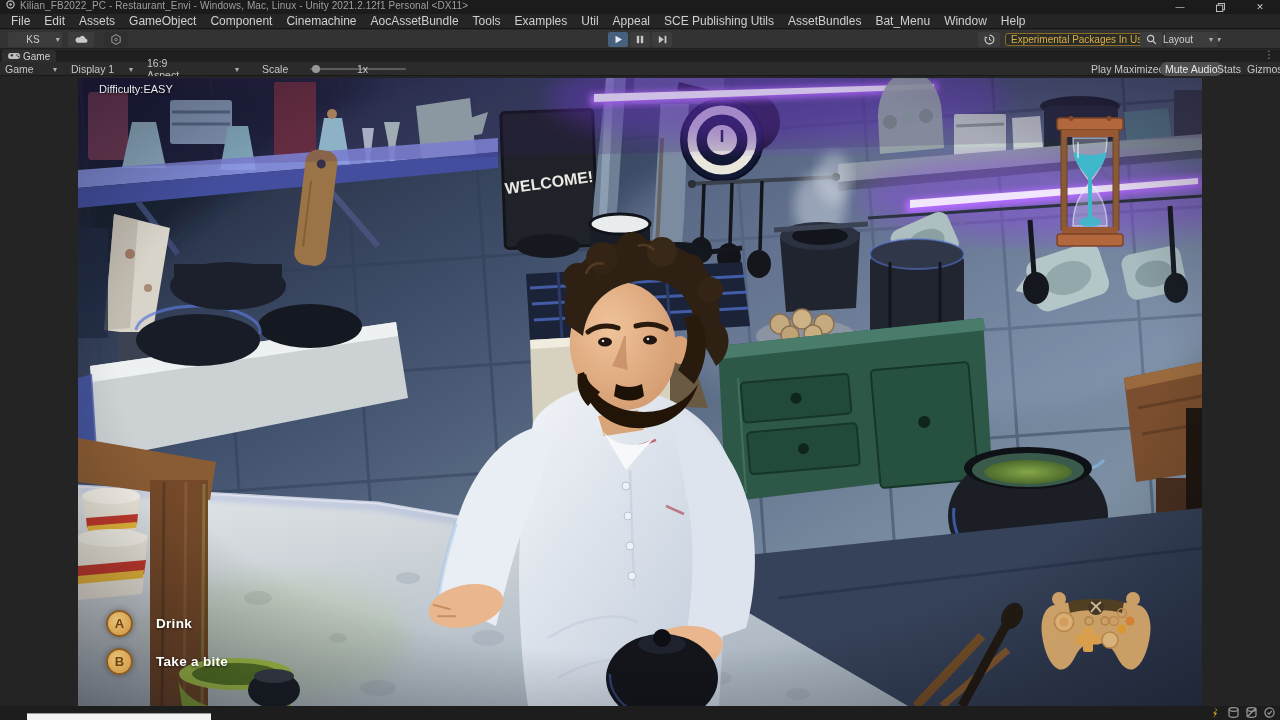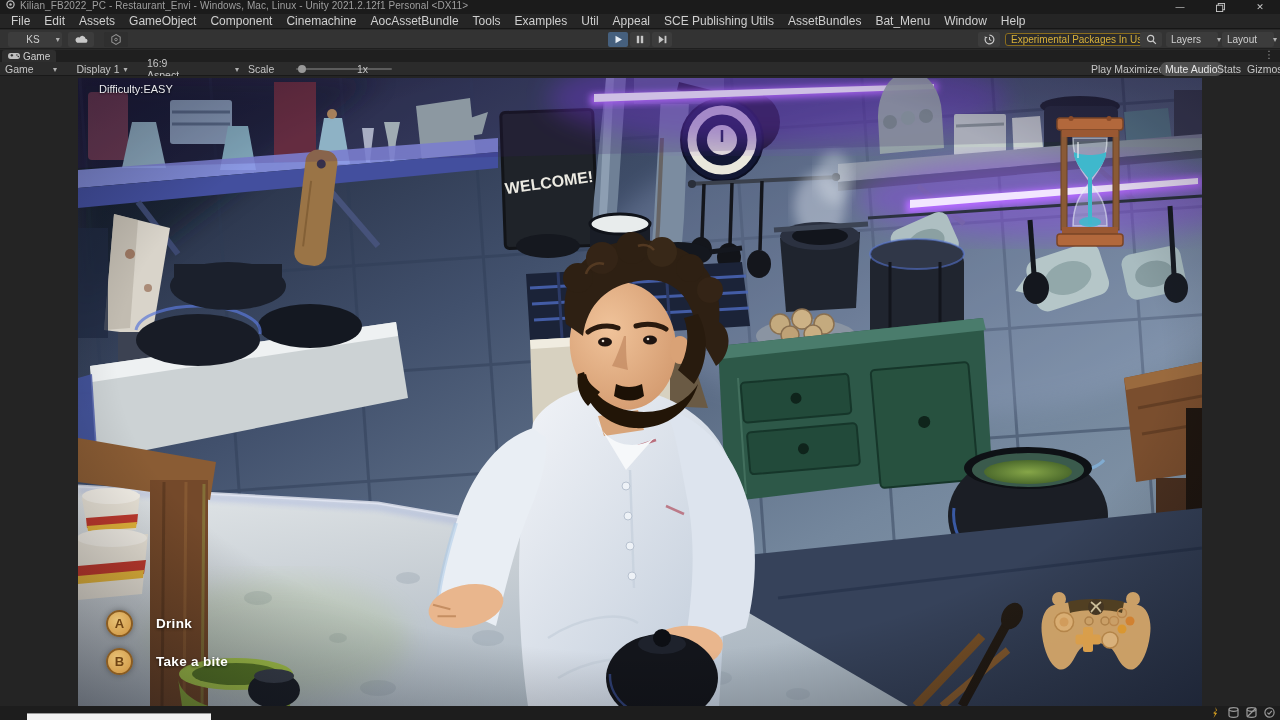--- a/index.html
+++ b/index.html
@@ -155,21 +155,21 @@
     <div class="tb-btn" style="left:1140px; width:22px;">
       <svg width="11" height="11" viewBox="0 0 12 12">
           <circle cx="5" cy="5" r="3.4" fill="none" stroke="#c9c9c9" stroke-width="1.3"></circle>
           <line x1="7.6" y1="7.6" x2="10.8" y2="10.8" stroke="#c9c9c9" stroke-width="1.3"></line>
         </svg>
     </div>
     <div class="tb-btn" style="left:1166px; width:52px; justify-content:space-between;">
       <span>Layers</span>
       <span class="tb-caret">▾</span>
     </div>
-    <div class="tb-btn" style="left:1222px; width:52px; justify-content:flex-start;">
+    <div class="tb-btn" style="left:1166px; width:52px; justify-content:flex-end;">
       <span>Layout</span>
       <span class="tb-caret">▾</span>
     </div>
   </div>
 
   <div class="tabstrip">
     <div class="tab">
       <svg width="12" height="8" viewBox="0 0 14 9">
           <path d="M3,1 h8 a3,3.5 0 0 1 0,7 h-8 a3,3.5 0 0 1 0,-7 Z" fill="#bdbdbd"></path>
           <rect x="3" y="3" width="3" height="1.4" fill="#2e2e2e"></rect>
@@ -180,29 +180,29 @@
       <span>Game</span>
     </div>
     <span class="kebab">⋮</span>
   </div>
 
   <div class="gamebar">
     <div class="gb-item" style="left:0px; width:62px; justify-content:space-between;">
       <span>Game</span>
         <span class="tb-caret">▾</span>
     </div>
-    <div class="gb-item" style="left:66px; width:72px; justify-content:center;">
+    <div class="gb-item" style="left:66px; width:72px; justify-content:space-between;">
       <span>Display 1</span>
         <span class="tb-caret">▾</span>
     </div>
     <div class="gb-item" style="left:142px; width:102px; justify-content:space-between;gap:34px;">
       <span>16:9 Aspect</span>
         <span class="tb-caret">▾</span>
     </div>
-    <div class="gb-item" style="left:243px; gap:22px;">
+    <div class="gb-item" style="left:257px; gap:22px;">
       <span>Scale</span>
       <div class="slider-track">
           <div class="slider-knob"></div>
         </div>
     </div>
     <div class="gb-item" style="left:352px;">
         <span>1x</span>
       </div>
 
     <div class="gb-item" style="left:1086px;">

